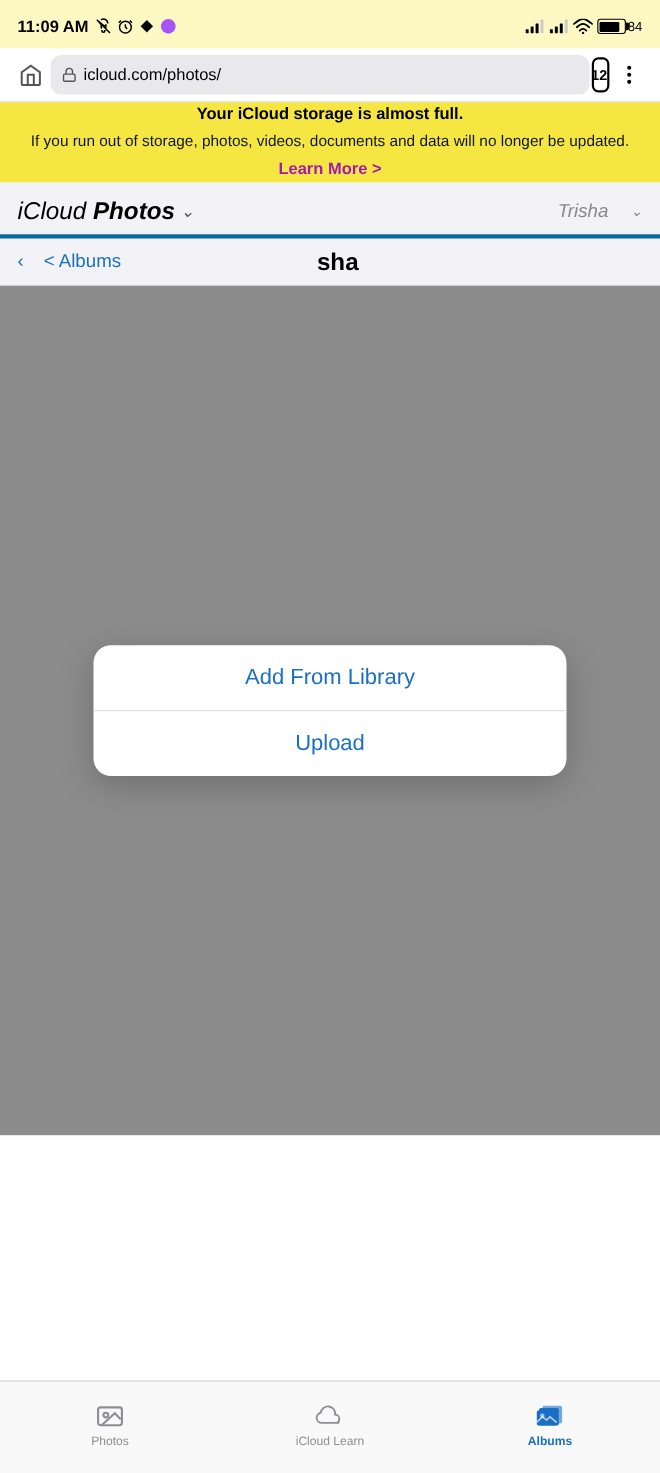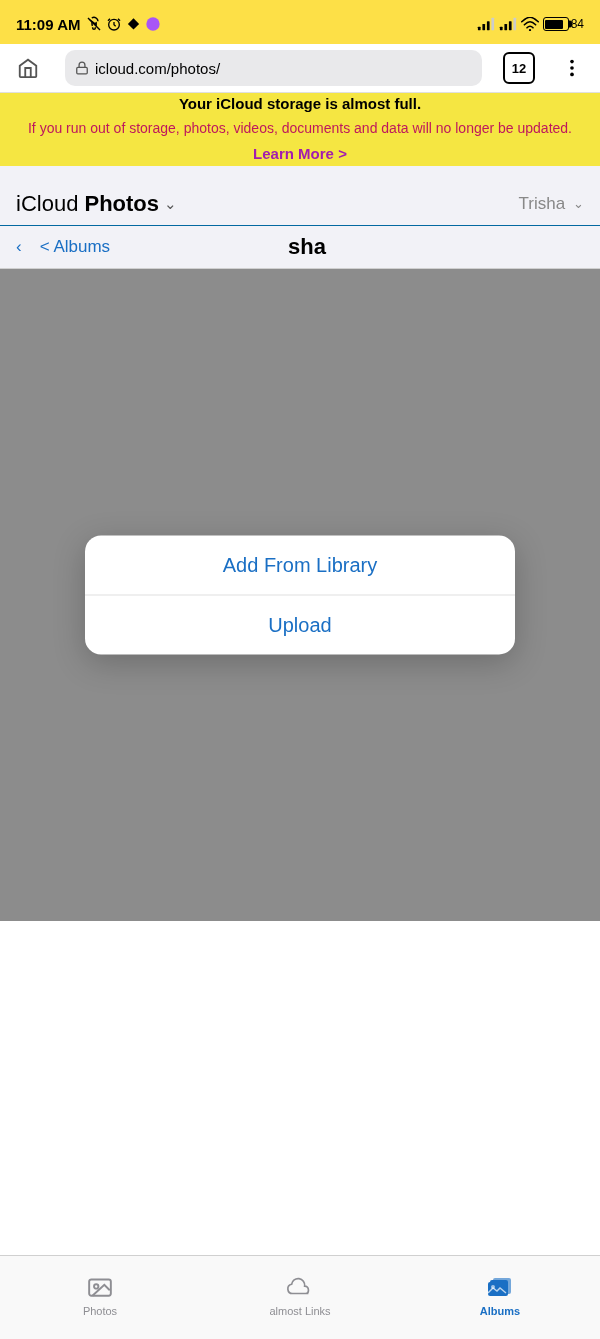--- a/index.html
+++ b/index.html
@@ -13,21 +13,21 @@
       overflow: hidden;
     }
 
     
     .status-bar {
       display: flex;
       align-items: center;
       justify-content: space-between;
       padding: 8px 16px 4px 16px;
       height: 44px;
-      background: #fde047;
+      background: #fef9c3;
     }
     .status-time {
       font-size: 15px;
       font-weight: 600;
       color: #000;
     }
     .status-icons-left {
       display: flex;
       align-items: center;
       gap: 4px;
@@ -42,21 +42,21 @@
       display: flex;
       align-items: center;
     }
 
     
     .browser-bar {
       display: flex;
       align-items: center;
       padding: 6px 12px;
       background: #fff;
-      gap: 21px;
+      gap: 2px;
       border-bottom: 1px solid #e0e0e0;
     }
     .home-icon-btn {
       width: 32px;
       height: 32px;
       display: flex;
       align-items: center;
       justify-content: center;
       flex-shrink: 0;
     }
@@ -69,27 +69,27 @@
       padding: 6px 10px;
       gap: 6px;
       height: 36px;
     }
     .address-bar-url {
       font-size: 15px;
       color: #000;
       flex: 1;
     }
     .tab-count-btn {
-      width: 32px;
+      width: 16px;
       height: 32px;
       border: 2px solid #000;
       border-radius: 6px;
       display: flex;
       align-items: center;
-      justify-content: center;
+      justify-content: flex-end;
       font-size: 13px;
       font-weight: 600;
       flex-shrink: 0;
     }
     .more-btn {
       width: 32px;
       height: 32px;
       display: flex;
       align-items: center;
       justify-content: center;
@@ -105,56 +105,57 @@
       text-align: center;
       line-height: 1.5;
     }
     .storage-warning-title {
       font-size: 15px;
       font-weight: 700;
       color: #000;
     }
     .storage-warning-body {
       font-size: 14px;
-      color: #be185d;
+      color: #0f172a;
       margin-top: 2px;
     }
     .storage-warning-link {
       font-size: 15px;
       color: #a21caf;
       font-weight: 700;
       margin-top: 4px;
       display: inline-block;
     }
 
     
     .icloud-header {
       display: flex;
       align-items: center;
       justify-content: space-between;
-      padding: 25px 16px 8px 16px;
+      padding: 13px 16px 8px 16px;
       background: #f2f2f7;
-      border-bottom: 1px solid #0369a1;
+      border-bottom: 4px solid #0369a1;
+      font-style: italic;
     }
     .icloud-title {
       font-size: 22px;
       color: #000;
     }
     .icloud-title span.icloud-normal {
       font-weight: 400;
     }
     .icloud-title span.icloud-bold {
       font-weight: 700;
     }
     .icloud-user {
       font-size: 17px;
       color: #888;
       display: flex;
       align-items: center;
-      gap: 8px;
+      gap: 20px;
     }
 
     
     .nav-row {
       display: flex;
       align-items: center;
       padding: 8px 16px;
       background: #f2f2f7;
       border-bottom: 1px solid #d0d0d0;
       gap: 0;
@@ -171,21 +172,21 @@
       text-align: center;
       font-size: 22px;
       font-weight: 600;
       color: #000;
     }
 
     
     .main-content {
       background: #8c8c8c;
       width: 100%;
-      height: 652px;
+      height: 772px;
       position: relative;
       display: flex;
       align-items: center;
       justify-content: center;
       text-decoration: underline;
     }
 
     
     .action-sheet {
       background: #fff;
@@ -397,21 +398,21 @@
       </svg>
     </div>
     <span class="tab-item-label">Photos</span>
   </div>
   <div class="tab-item">
     <div class="tab-icon">
       <svg width="28" height="26" viewBox="0 0 30 22">
         <path d="M24 18H7a5 5 0 0 1-1-9.9A7 7 0 0 1 20 10a4 4 0 0 1 4 4v1a3 3 0 0 1-3 3z" fill="none" stroke="#8e8e93" stroke-width="1.8"></path>
       </svg>
     </div>
-    <span class="tab-item-label">almost Links</span>
+    <span class="tab-item-label">iCloud Learn</span>
   </div>
   <div class="tab-item">
     <div class="tab-icon">
       <svg width="28" height="26" viewBox="0 0 28 24">
 
         <rect x="4" y="5" width="18" height="16" rx="2" fill="#1a6fc4"></rect>
         <rect x="7" y="3" width="18" height="16" rx="2" fill="#1a6fc4" opacity="0.6"></rect>
         <rect x="2" y="7" width="18" height="14" rx="2" fill="#1a6fc4"></rect>
 
         <circle cx="7" cy="12" r="2" fill="#fff" opacity="0.6"></circle>

